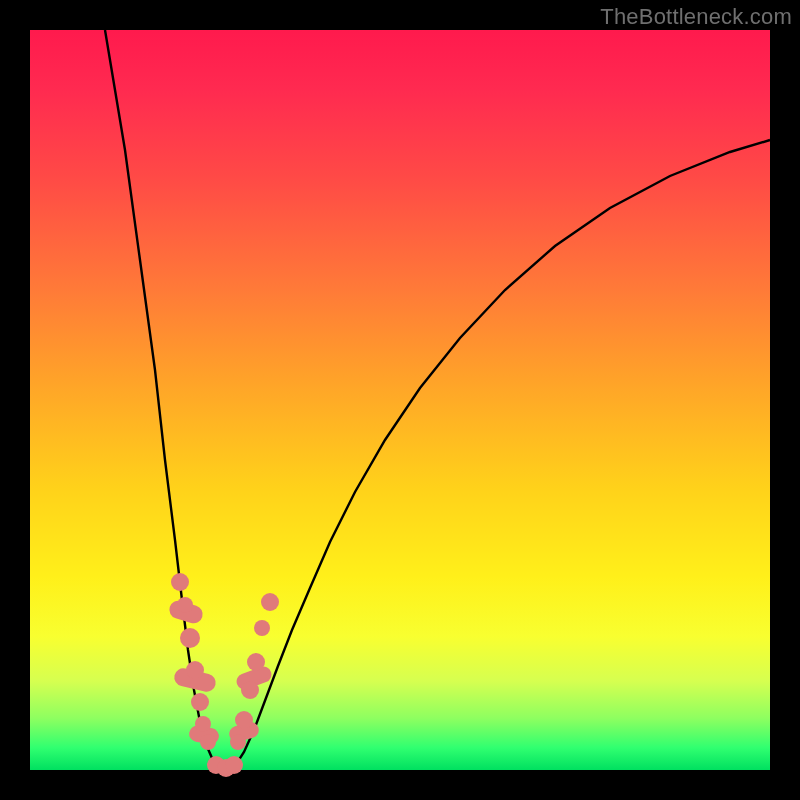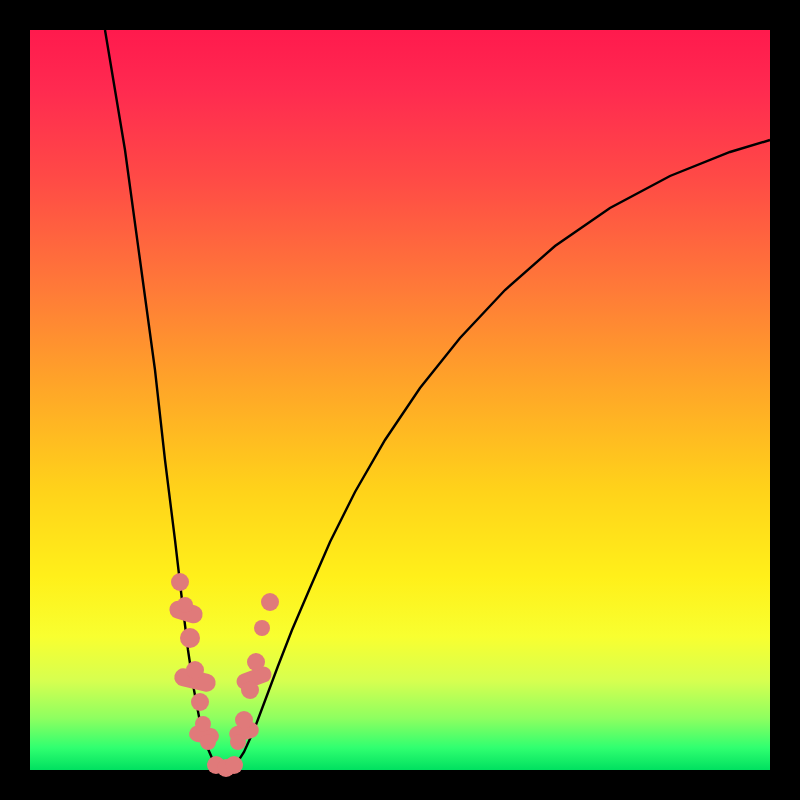--- a/index.html
+++ b/index.html
@@ -68,20 +68,21 @@
   }
   .pill {
     fill: #e07a7a;
     stroke: none;
   }
 </style>
 </head>
 <body>
 
 <div class="frame">
+  <div class="watermark">TheBottleneck.com</div>
 
   <div class="plot">
     <svg class="curve" viewBox="0 0 740 740" preserveAspectRatio="none">
       <path id="curve-left" class="curve-path" d="M 75 0 L 95 120 L 110 230 L 125 340 L 135 430 L 145 510 L 152 570 L 158 620 L 164 660 L 170 692 L 175 712 L 182 728 L 190 738 L 196 740"></path>
       <path id="curve-right" class="curve-path" d="M 196 740 L 205 736 L 214 722 L 224 700 L 236 668 L 248 636 L 262 600 L 280 558 L 300 512 L 325 462 L 355 410 L 390 358 L 430 308 L 475 260 L 525 216 L 580 178 L 640 146 L 700 122 L 740 110"></path>
       <g id="pills">
           <rect x="147" y="565" width="18" height="34" rx="9" class="pill" transform="rotate(-73 156 582)"></rect>
           <rect x="156" y="629" width="18" height="42" rx="9" class="pill" transform="rotate(-77 165 650)"></rect>
           <rect x="166" y="690" width="16" height="30" rx="8" class="pill" transform="rotate(-80 174 705)"></rect>
           <rect x="216" y="630" width="16" height="36" rx="8" class="pill" transform="rotate(70 224 648)"></rect>

